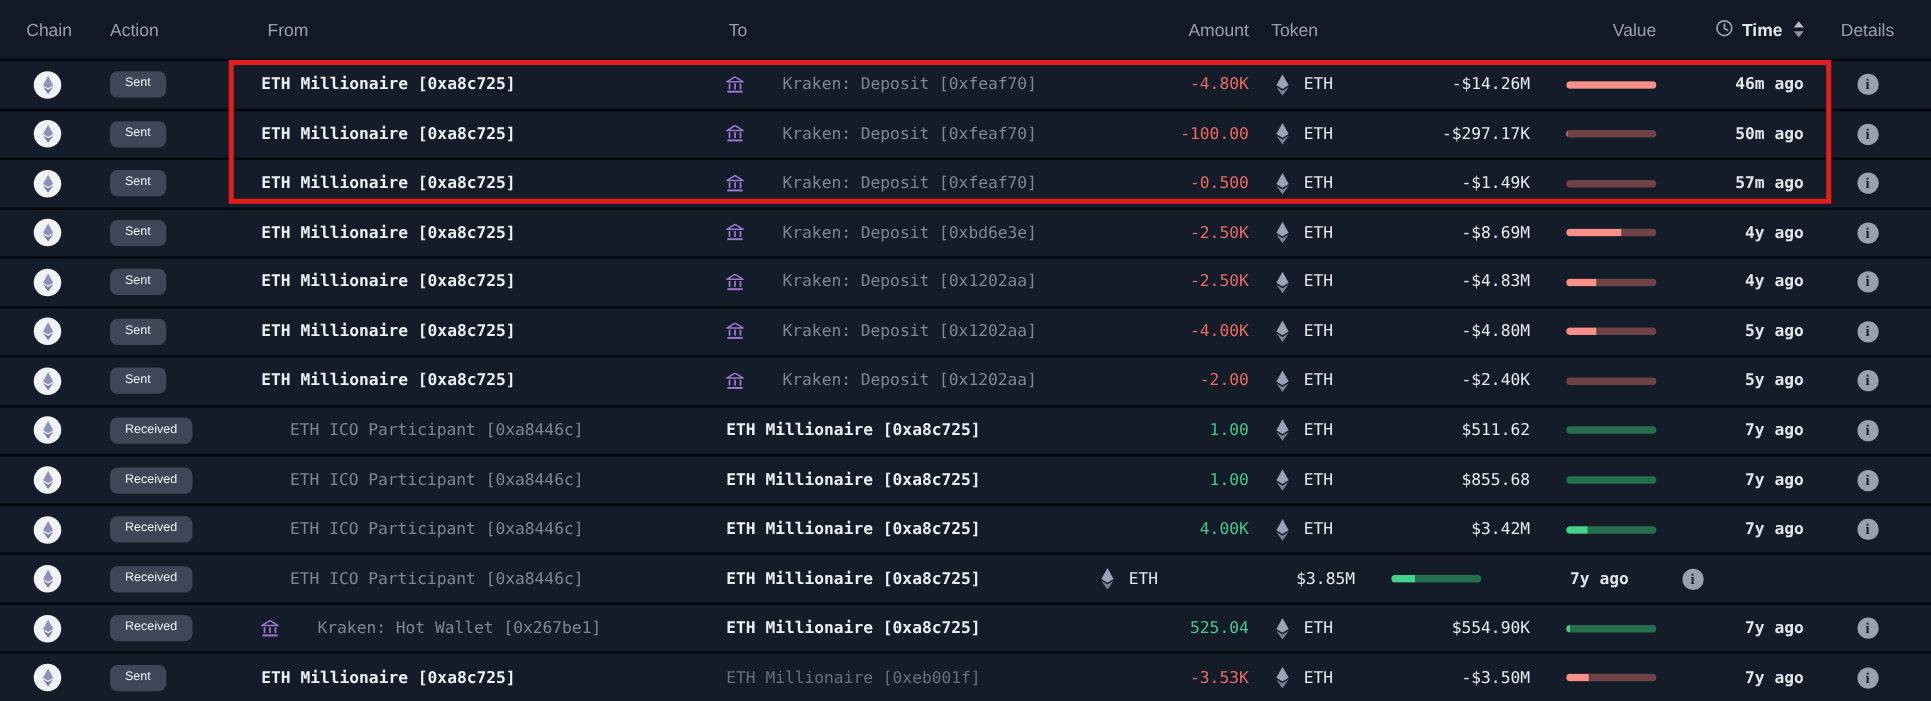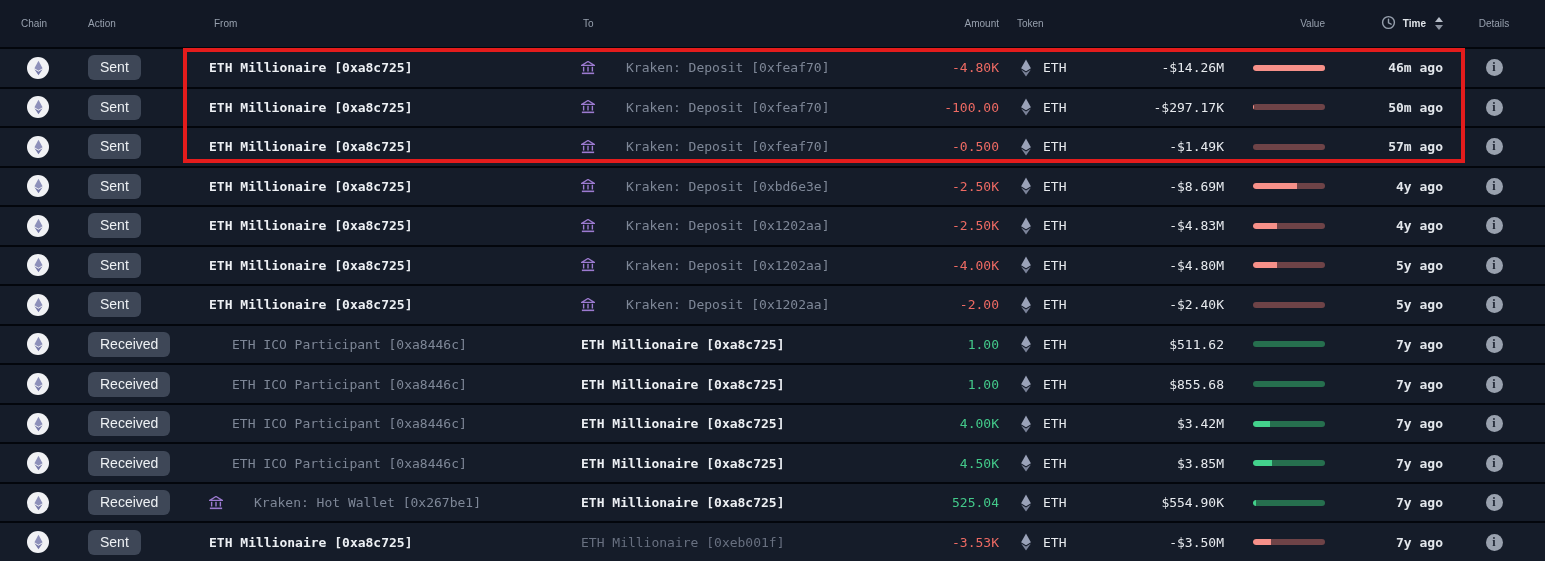--- a/index.html
+++ b/index.html
@@ -16,21 +16,21 @@
     width: 1545px; height: 561px;
     background: #10161f;
     position: relative;
   }
   
   .header-row {
     height: 47px; flex: 0 0 47px;
     display: flex; align-items: center;
     background: #121825;
     font-family: "Liberation Sans", sans-serif;
-    font-size: 10px; color: #97a0ae;
+    font-size: 14px; color: #97a0ae;
   }
   
   .rows { flex: 1 1 auto; display: flex; flex-direction: column; }
   .row {
     flex: 1 1 0;
     display: flex; align-items: center;
     background: #151c29;
     border-top: 2px solid #03060c;
     font-size: 13px; color: #e7eaee;
   }
@@ -53,21 +53,21 @@
   .chain-badge {
     width: 22px; height: 22px; border-radius: 50%;
     background: #f1f2f5;
     display: inline-flex; align-items: center; justify-content: center;
   }
   
   .badge {
     display: inline-block;
     background: #3e4757; color: #eef1f4;
     font-family: "Liberation Sans", sans-serif;
-    font-size: 14px; line-height: 1;
+    font-size: 10px; line-height: 1;
     padding: 5px 12px 6px; border-radius: 6px;
   }
   
   .entity { display: inline-flex; align-items: center; gap: 8px; cursor: pointer; }
   .entity .ent-label { white-space: nowrap; }
   .entity.focal .ent-label { color: #eceff3; font-weight: bold; }
   .entity.muted .ent-label { color: #7e8797; margin-left: 23px; }
   .entity.dim   .ent-label { color: #687080; text-align: right; }
   .bank-icon { display: inline-flex; align-items: center; }
   
@@ -740,23 +740,20 @@
 
         <span class="ent-label">ETH ICO Participant [0xa8446c]</span>
       </span>
     </div>
     <div class="cell col-to">
       <span class="entity focal">
 
         <span class="ent-label">ETH Millionaire [0xa8c725]</span>
       </span>
     </div>
-    <div class="cell col-amount">
-      <span class="amount pos">4.50K</span>
-    </div>
     <div class="cell col-token">
       <span class="token-icon">
         <svg width="12" height="18" viewBox="0 0 14 22">
           <polygon points="7,0.5 13,11.3 7,15 1,11.3" fill="#9aa2b8"></polygon>
           <polygon points="1,12.9 7,16.6 13,12.9 7,21.5" fill="#7a8298"></polygon>
         </svg>
       </span>
       <span class="token-label">ETH</span>
     </div>
     <div class="cell col-value">

